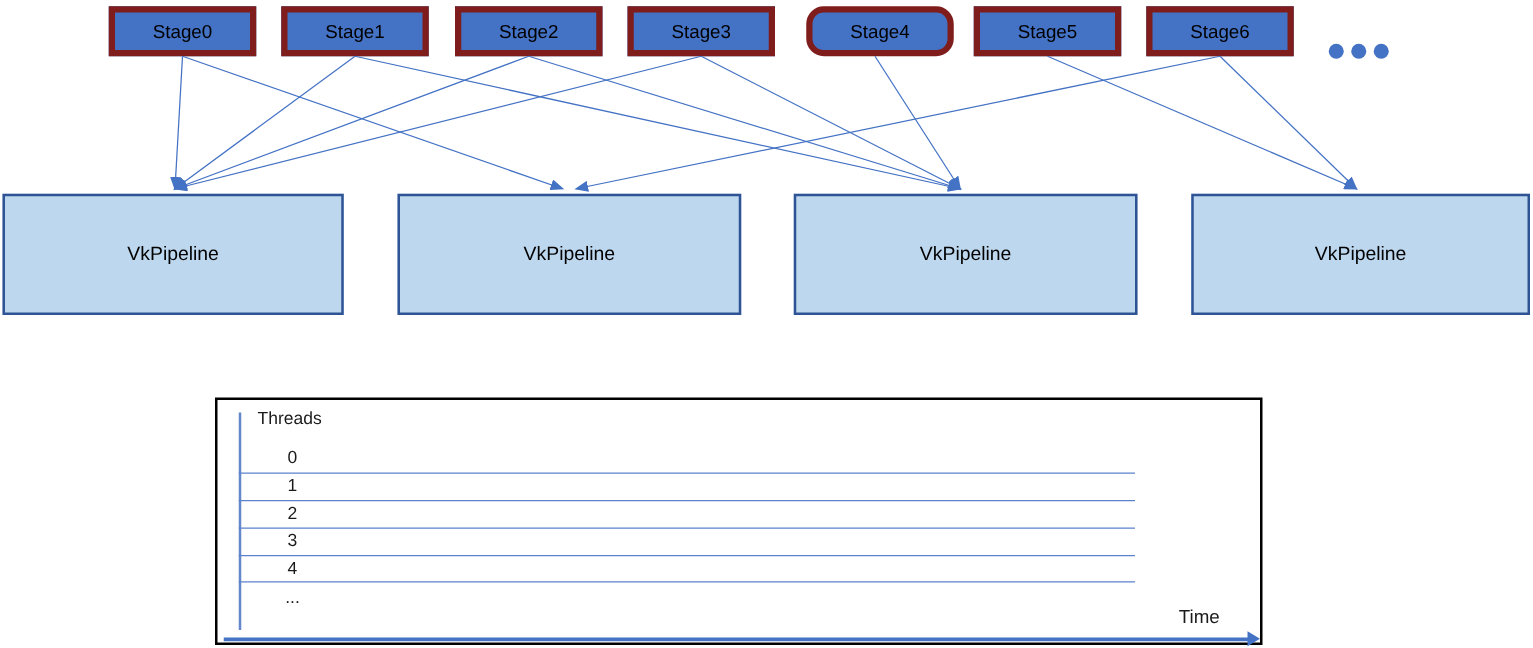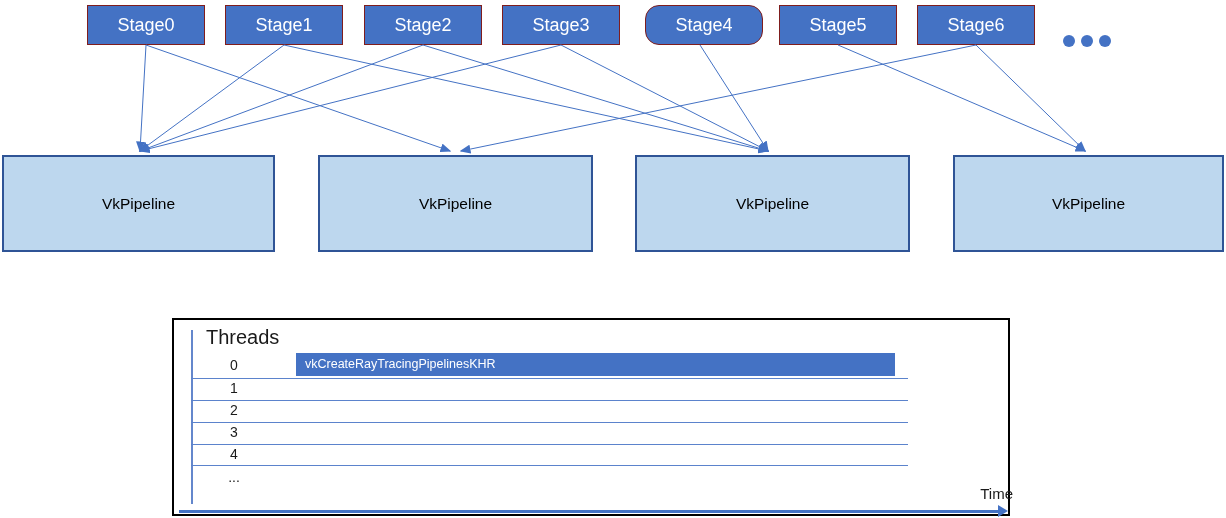--- a/index.html
+++ b/index.html
@@ -2,47 +2,47 @@
 <html><head>
 <meta charset="utf-8">
 <style>
   html,body{margin:0;padding:0;background:#fff;}
   .canvas{
     position:relative;width:1226px;height:518px;background:#ffffff;
     font-family:"Liberation Sans",sans-serif;overflow:hidden;
   }
   .stage{
     position:absolute;top:5px;width:118px;height:40px;
-    background:#4472C4;border:1px solid #7f1d1d;box-sizing:border-box;
-    color:#ffffff;font-size:18px;display:flex;align-items:center;justify-content:center;
+    background:#4472C4;border:5px solid #7f1d1d;box-sizing:border-box;
+    color:#000000;font-size:15px;display:flex;align-items:center;justify-content:center;
   }
   .pipe{
     position:absolute;top:155px;height:97px;
     background:#BDD7EE;border:2px solid #2F5496;box-sizing:border-box;
     color:#000000;font-size:15.5px;display:flex;align-items:center;justify-content:center;
   }
   .dots{position:absolute;left:1063px;top:35px;display:flex;gap:6px;}
   .dots span{width:12px;height:12px;border-radius:50%;background:#4472C4;display:block;}
   svg.arrows{position:absolute;left:0;top:0;pointer-events:none;}
   .chart{
     position:absolute;left:172px;top:318px;width:838px;height:198px;
     border:2px solid #000000;box-sizing:border-box;background:#fff;
   }
   .vaxis{position:absolute;left:17px;top:10px;width:2px;height:174px;background:#6487CC;}
-  .thlabel{position:absolute;left:32px;top:6px;font-size:20px;color:#1a1a1a;}
+  .thlabel{position:absolute;left:32px;top:6px;font-size:14px;color:#1a1a1a;}
   .glabel{position:absolute;left:40px;width:40px;height:18px;line-height:18px;
     text-align:center;font-size:14px;color:#1a1a1a;}
   .gline{position:absolute;left:17px;width:717px;height:1px;background:#5B83CC;}
   .bar{position:absolute;left:122px;top:33px;width:599px;height:23px;background:#4472C4;}
   .bar span{color:#FFFFFF;font-size:12.5px;line-height:23px;padding-left:9px;display:block;
     white-space:nowrap;overflow:hidden;}
   .tarrow-line{position:absolute;left:5px;top:190px;width:820px;height:3px;background:#4472C4;}
   .tarrow-head{position:absolute;left:824px;top:185px;width:0;height:0;
     border-left:10px solid #4472C4;border-top:6.5px solid transparent;border-bottom:6.5px solid transparent;}
-  .timelabel{position:absolute;left:769px;top:165px;width:70px;text-align:right;
+  .timelabel{position:absolute;left:769px;top:165px;width:70px;text-align:left;
     font-size:15px;color:#1a1a1a;}
 </style>
 </head>
 <body>
 
 <div class="canvas">
 
   <div id="stages">
       <div class="stage" style="left: 87px;">Stage0</div>
       <div class="stage" style="left: 225px;">Stage1</div>
@@ -95,21 +95,18 @@
         <div class="glabel" style="top: 59px;">1</div>
         <div class="gline" style="top: 80px;"></div>
         <div class="glabel" style="top: 81px;">2</div>
         <div class="gline" style="top: 102px;"></div>
         <div class="glabel" style="top: 103px;">3</div>
         <div class="gline" style="top: 124px;"></div>
         <div class="glabel" style="top: 125px;">4</div>
         <div class="gline" style="top: 145px;"></div>
         <div class="glabel" style="top: 148px;">...</div>
       </div>
-    <div class="bar">
-      <span>vkCreateRayTracingPipelinesKHR</span>
-    </div>
     <div class="tarrow-line"></div>
     <div class="tarrow-head"></div>
     <div class="timelabel">Time</div>
   </div>
 
 </div>
 
 </body></html>

